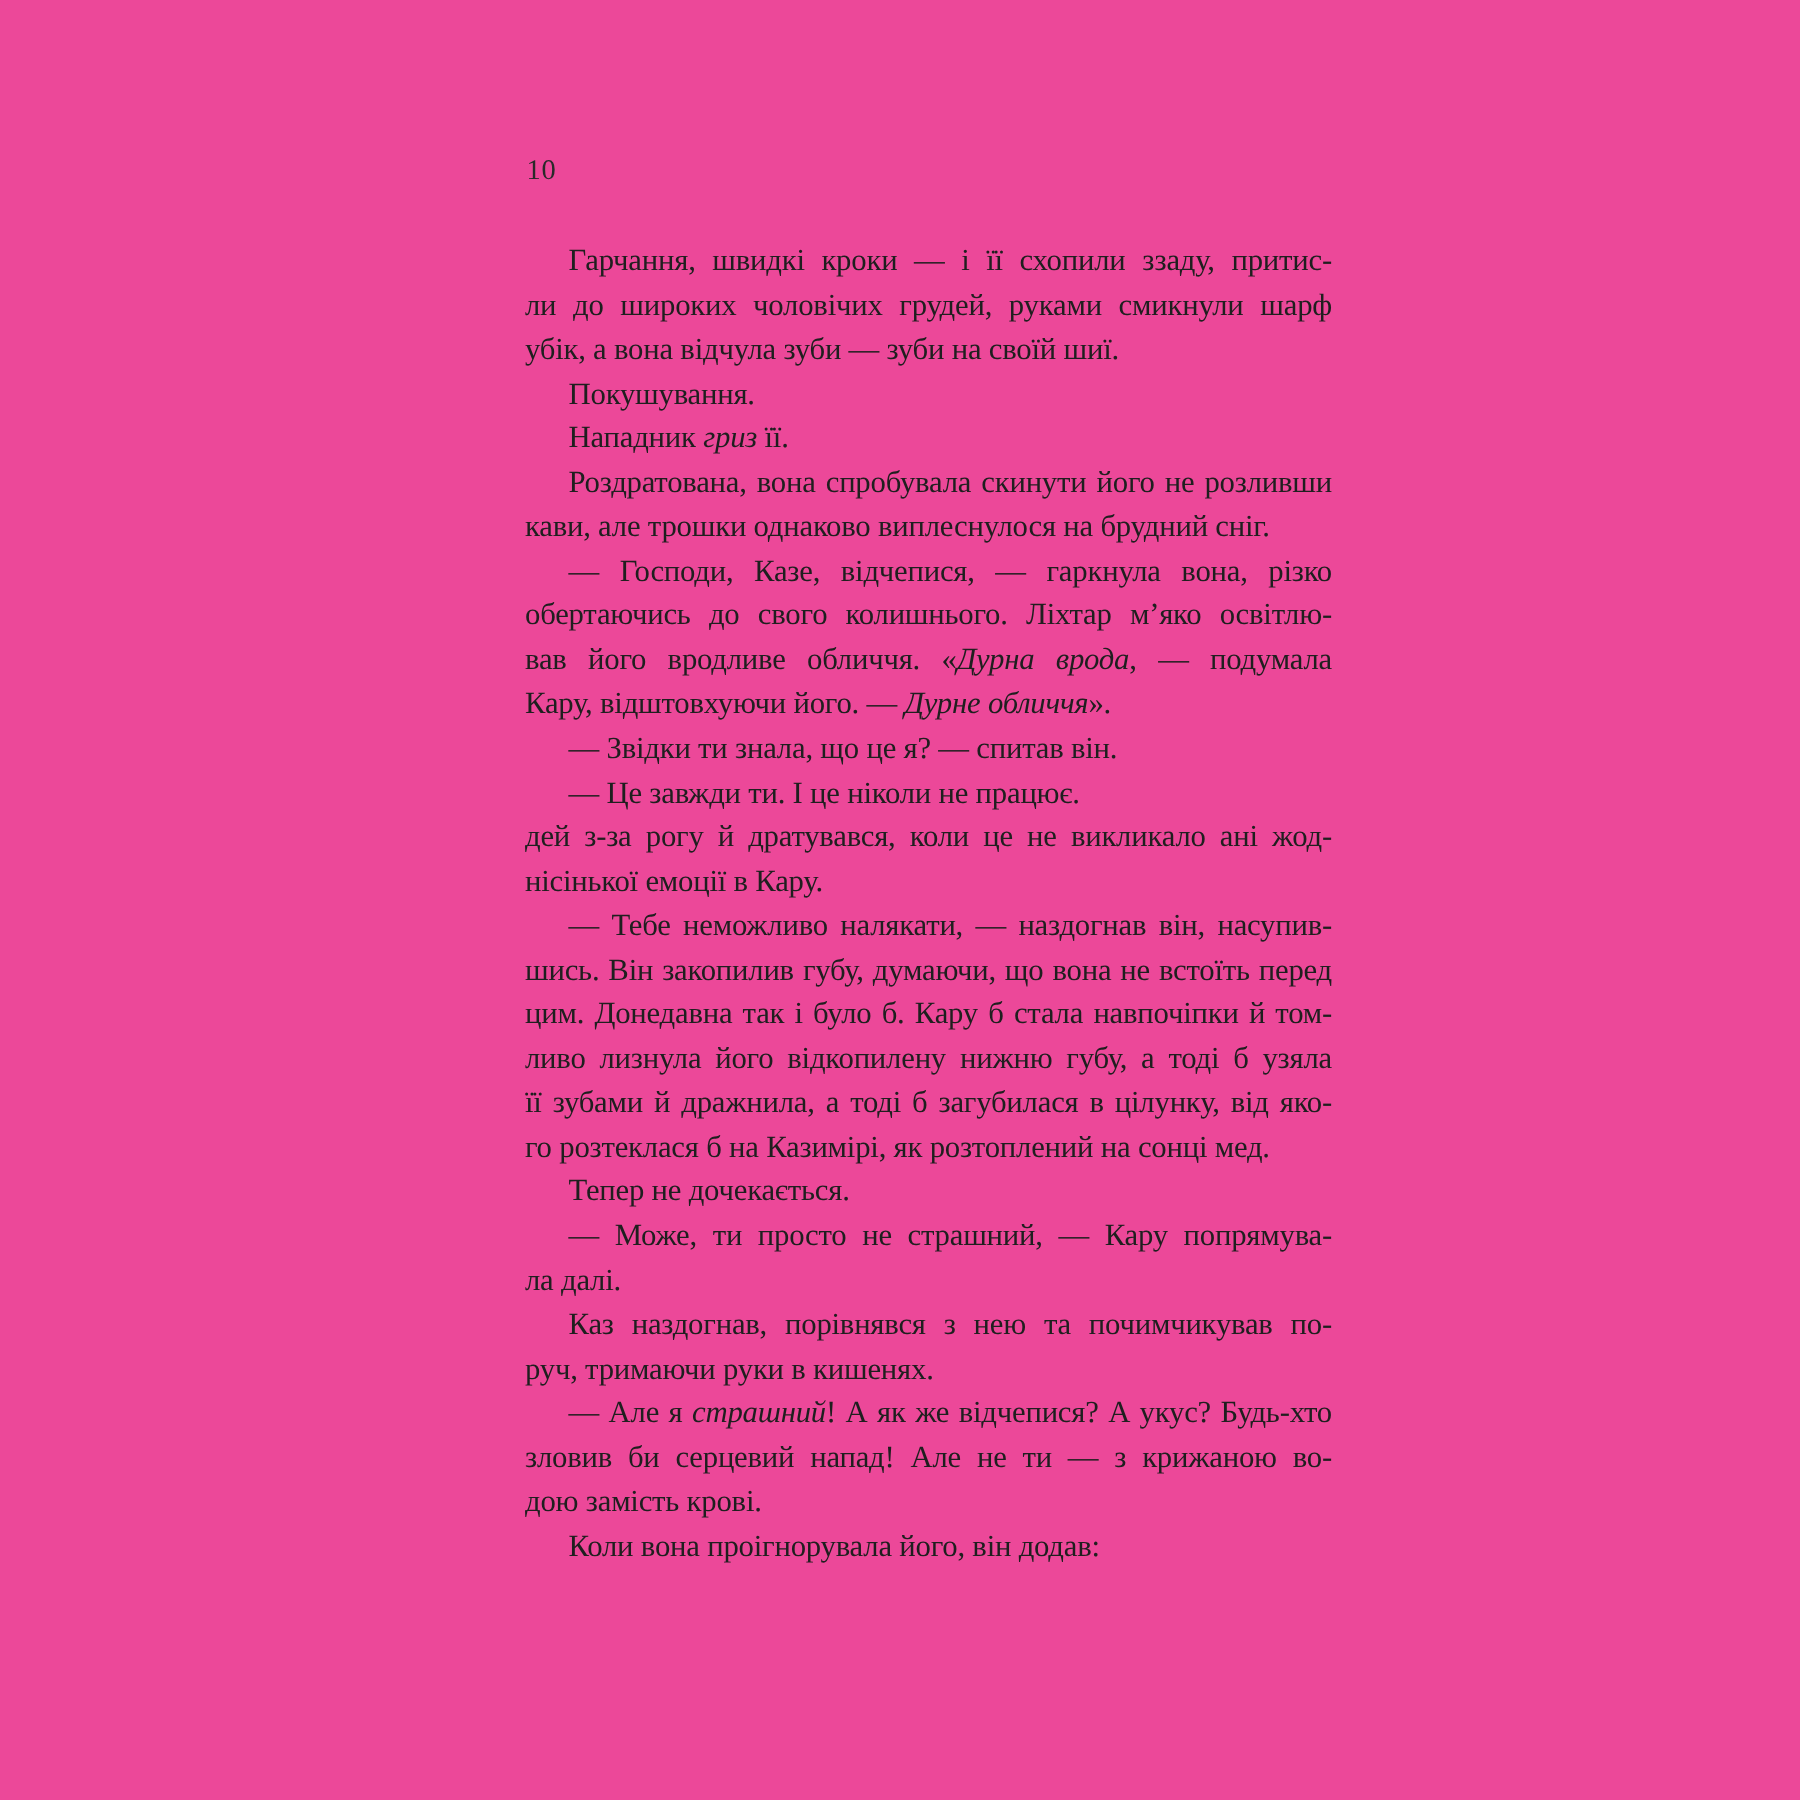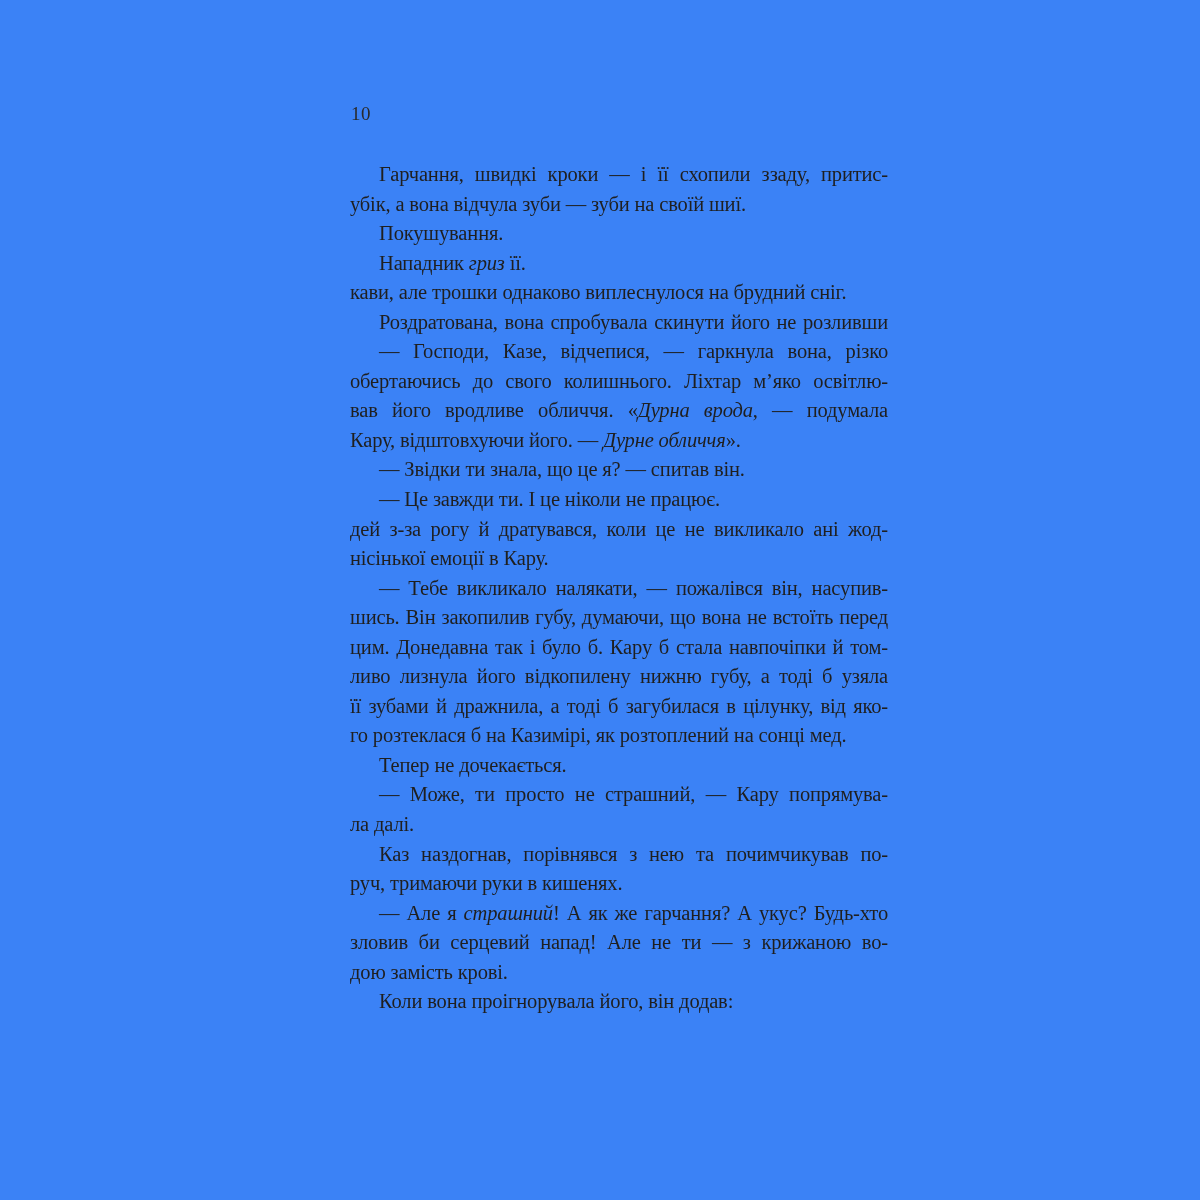--- a/index.html
+++ b/index.html
@@ -4,21 +4,21 @@
 <style>
   html, body {
     margin: 0;
     padding: 0;
     background: #ffffff;
   }
   .page {
     position: relative;
     width: 1200px;
     height: 1200px;
-    background: #3b82f6;
+    background: #ec4899;
     font-family: "Liberation Serif", "DejaVu Serif", serif;
     color: #1f1f1f;
     overflow: hidden;
   }
   .pagenum {
     position: absolute;
     left: 351px;
     top: 104px;
     font-size: 19px;
     line-height: 20px;
@@ -54,69 +54,70 @@
   }
 </style>
 </head>
 <body>
 
 <div class="page">
   <div class="pagenum">10</div>
   <div class="textblock">
       <div class="paragraph">
         <div class="line first"><span>Гарчання, швидкі кроки — і її схопили ззаду, притис-</span></div>
+        <div class="line"><span>ли до широких чоловічих грудей, руками смикнули шарф</span></div>
         <div class="line last"><span>убік, а вона відчула зуби — зуби на своїй шиї.</span></div>
       </div>
       <div class="paragraph">
         <div class="line first last"><span>Покушування.</span></div>
       </div>
       <div class="paragraph">
         <div class="line first last"><span>Нападник </span><i>гриз</i><span> її.</span></div>
       </div>
       <div class="paragraph">
+        <div class="line first"><span>Роздратована, вона спробувала скинути його не розливши</span></div>
         <div class="line last"><span>кави, але трошки однаково виплеснулося на брудний сніг.</span></div>
-        <div class="line first"><span>Роздратована, вона спробувала скинути його не розливши</span></div>
       </div>
       <div class="paragraph">
         <div class="line first"><span>— Господи, Казе, відчепися, — гаркнула вона, різко</span></div>
         <div class="line"><span>обертаючись до свого колишнього. Ліхтар м’яко освітлю-</span></div>
         <div class="line"><span>вав його вродливе обличчя. «</span><i>Дурна врода</i><span>, — подумала</span></div>
         <div class="line last"><span>Кару, відштовхуючи його. — </span><i>Дурне обличчя</i><span>».</span></div>
       </div>
       <div class="paragraph">
         <div class="line first last"><span>— Звідки ти знала, що це я? — спитав він.</span></div>
       </div>
       <div class="paragraph">
         <div class="line first last"><span>— Це завжди ти. І це ніколи не працює.</span></div>
       </div>
       <div class="paragraph">
         <div class="line"><span>дей з-за рогу й дратувався, коли це не викликало ані жод-</span></div>
         <div class="line last"><span>нісінької емоції в Кару.</span></div>
       </div>
       <div class="paragraph">
-        <div class="line first"><span>— Тебе викликало налякати, — пожалівся він, насупив-</span></div>
+        <div class="line first"><span>— Тебе неможливо налякати, — наздогнав він, насупив-</span></div>
         <div class="line"><span>шись. Він закопилив губу, думаючи, що вона не встоїть перед</span></div>
         <div class="line"><span>цим. Донедавна так і було б. Кару б стала навпочіпки й том-</span></div>
         <div class="line"><span>ливо лизнула його відкопилену нижню губу, а тоді б узяла</span></div>
         <div class="line"><span>її зубами й дражнила, а тоді б загубилася в цілунку, від яко-</span></div>
         <div class="line last"><span>го розтеклася б на Казимірі, як розтоплений на сонці мед.</span></div>
       </div>
       <div class="paragraph">
         <div class="line first last"><span>Тепер не дочекається.</span></div>
       </div>
       <div class="paragraph">
         <div class="line first"><span>— Може, ти просто не страшний, — Кару попрямува-</span></div>
         <div class="line last"><span>ла далі.</span></div>
       </div>
       <div class="paragraph">
         <div class="line first"><span>Каз наздогнав, порівнявся з нею та почимчикував по-</span></div>
         <div class="line last"><span>руч, тримаючи руки в кишенях.</span></div>
       </div>
       <div class="paragraph">
-        <div class="line first"><span>— Але я </span><i>страшний</i><span>! А як же гарчання? А укус? Будь-хто</span></div>
+        <div class="line first"><span>— Але я </span><i>страшний</i><span>! А як же відчепися? А укус? Будь-хто</span></div>
         <div class="line"><span>зловив би серцевий напад! Але не ти — з крижаною во-</span></div>
         <div class="line last"><span>дою замість крові.</span></div>
       </div>
       <div class="paragraph">
         <div class="line first last"><span>Коли вона проігнорувала його, він додав:</span></div>
       </div>
     </div>
 </div>
 
 </body></html>

